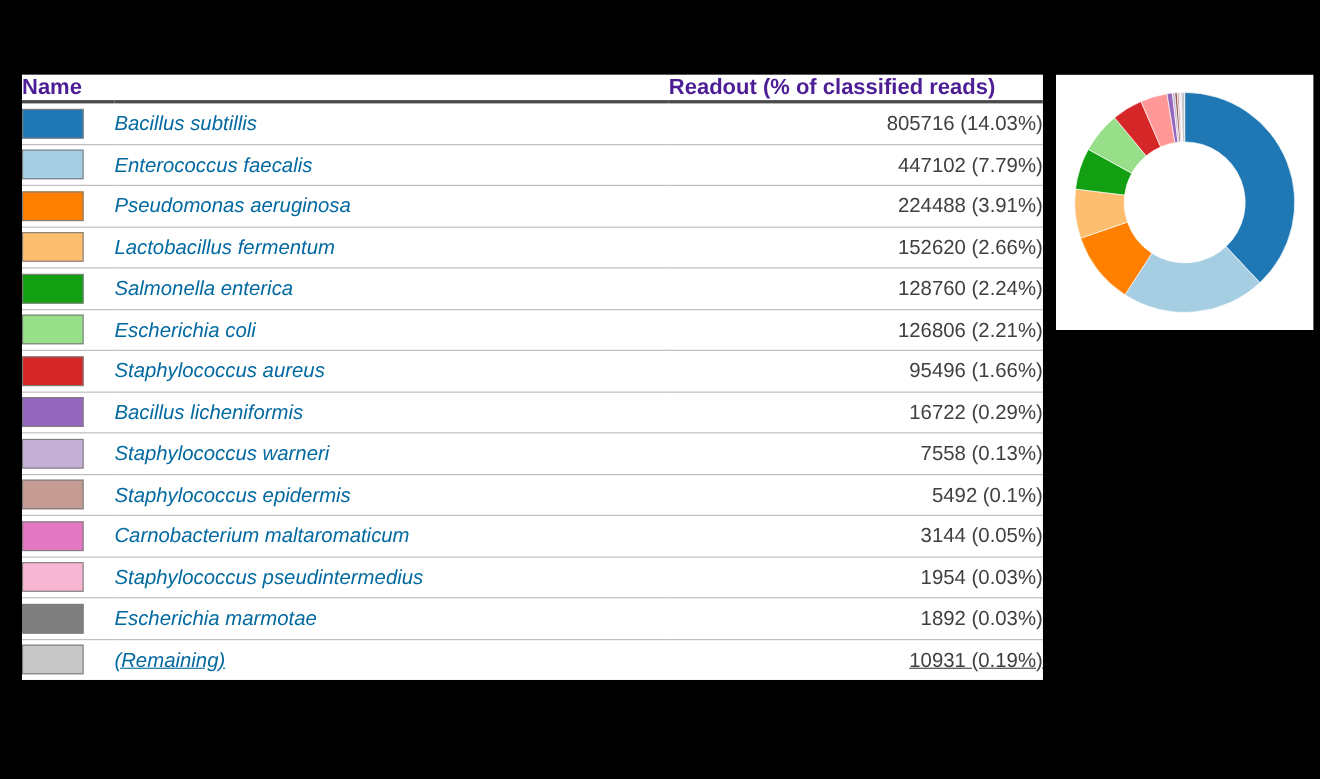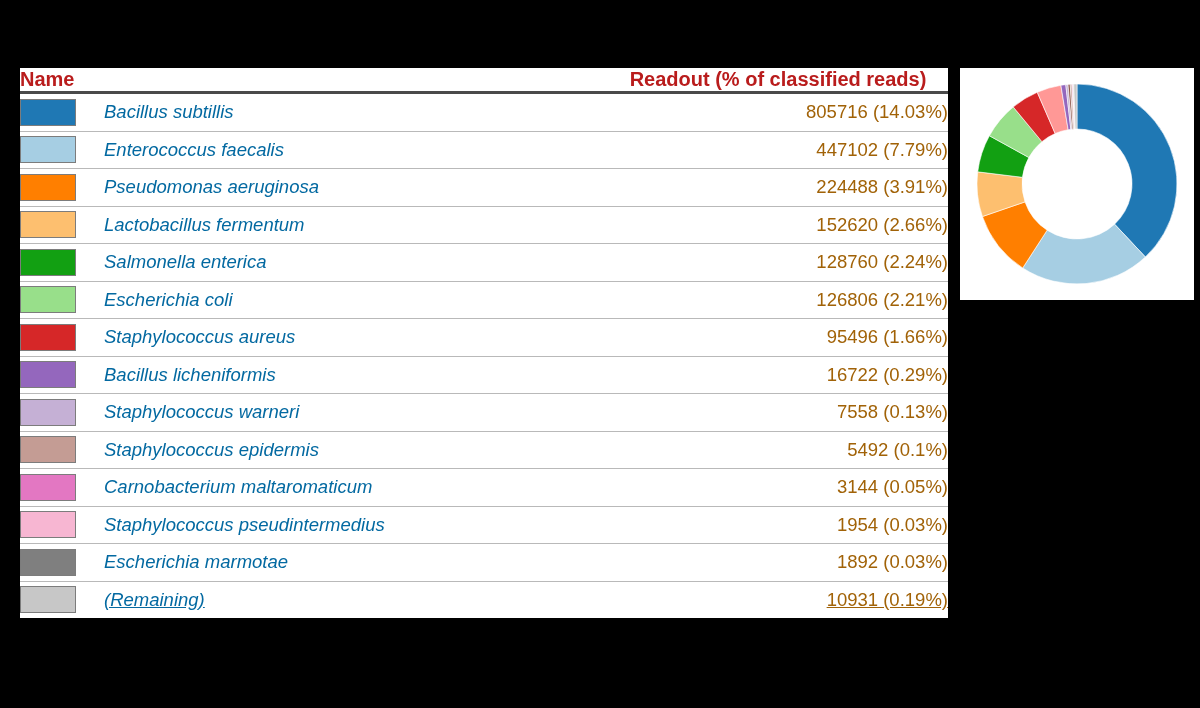--- a/index.html
+++ b/index.html
@@ -33,32 +33,32 @@
     table-layout: fixed;
   }
   table.legend-table th,
   table.legend-table td {
     padding: 0;
     margin: 0;
   }
   thead th {
     font-size: 20px;
     font-weight: bold;
-    color: #b91c1c;
+    color: #4c1d95;
     padding: 8px 0 9px 0;
     border-bottom: 3px solid #4a4a4a;
     vertical-align: bottom;
     background: #ffffff;
   }
   th.col-name {
     text-align: left;
     padding-left: 14px;
   }
   th.col-readout {
-    text-align: center;
+    text-align: left;
     padding-right: 12px;
   }
   tbody tr {
     height: 36.5px;
   }
   tbody td {
     border-bottom: 1px solid #b9b9b9;
     background: #ffffff;
     height: 36.5px;
   }
@@ -81,21 +81,21 @@
   td.name-cell {
     font-size: 18.5px;
     font-style: italic;
     color: #0369a1;
     padding-left: 18px;
     white-space: nowrap;
     overflow: hidden;
   }
   td.readout-cell {
     font-size: 18.5px;
-    color: #a16207;
+    color: #404040;
     text-align: right;
     padding-right: 12px;
     white-space: nowrap;
   }
   
   #donut-panel {
     position: absolute;
     left: 960px;
     top: 68px;
     width: 234px;

